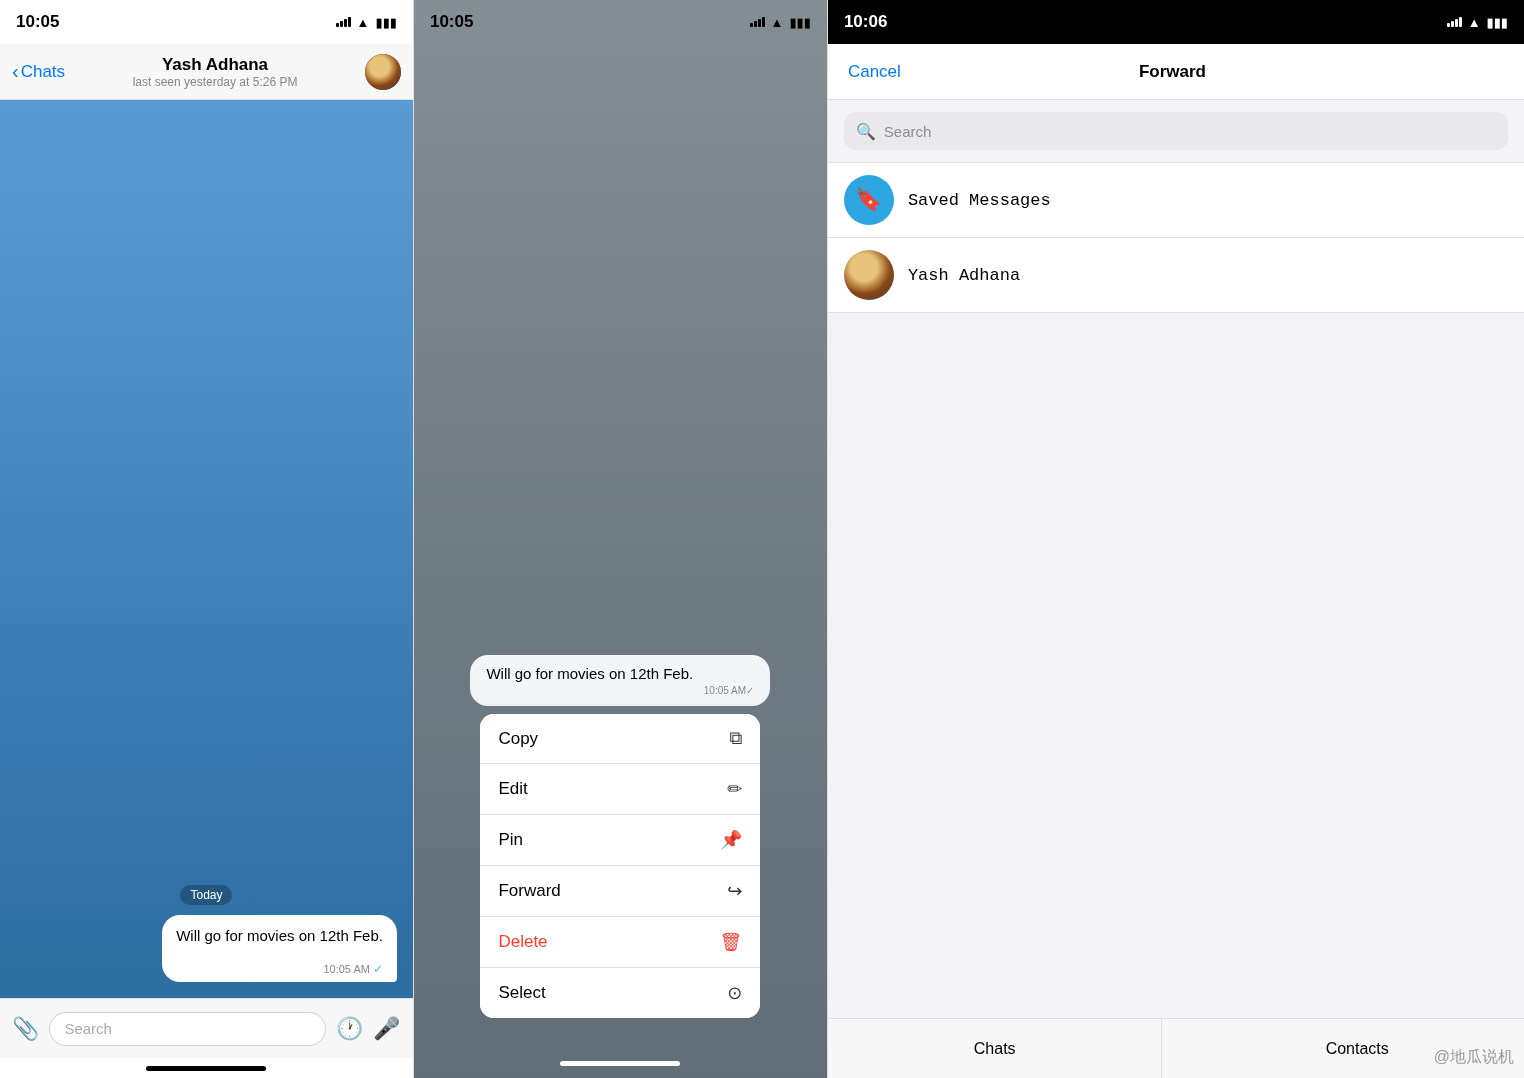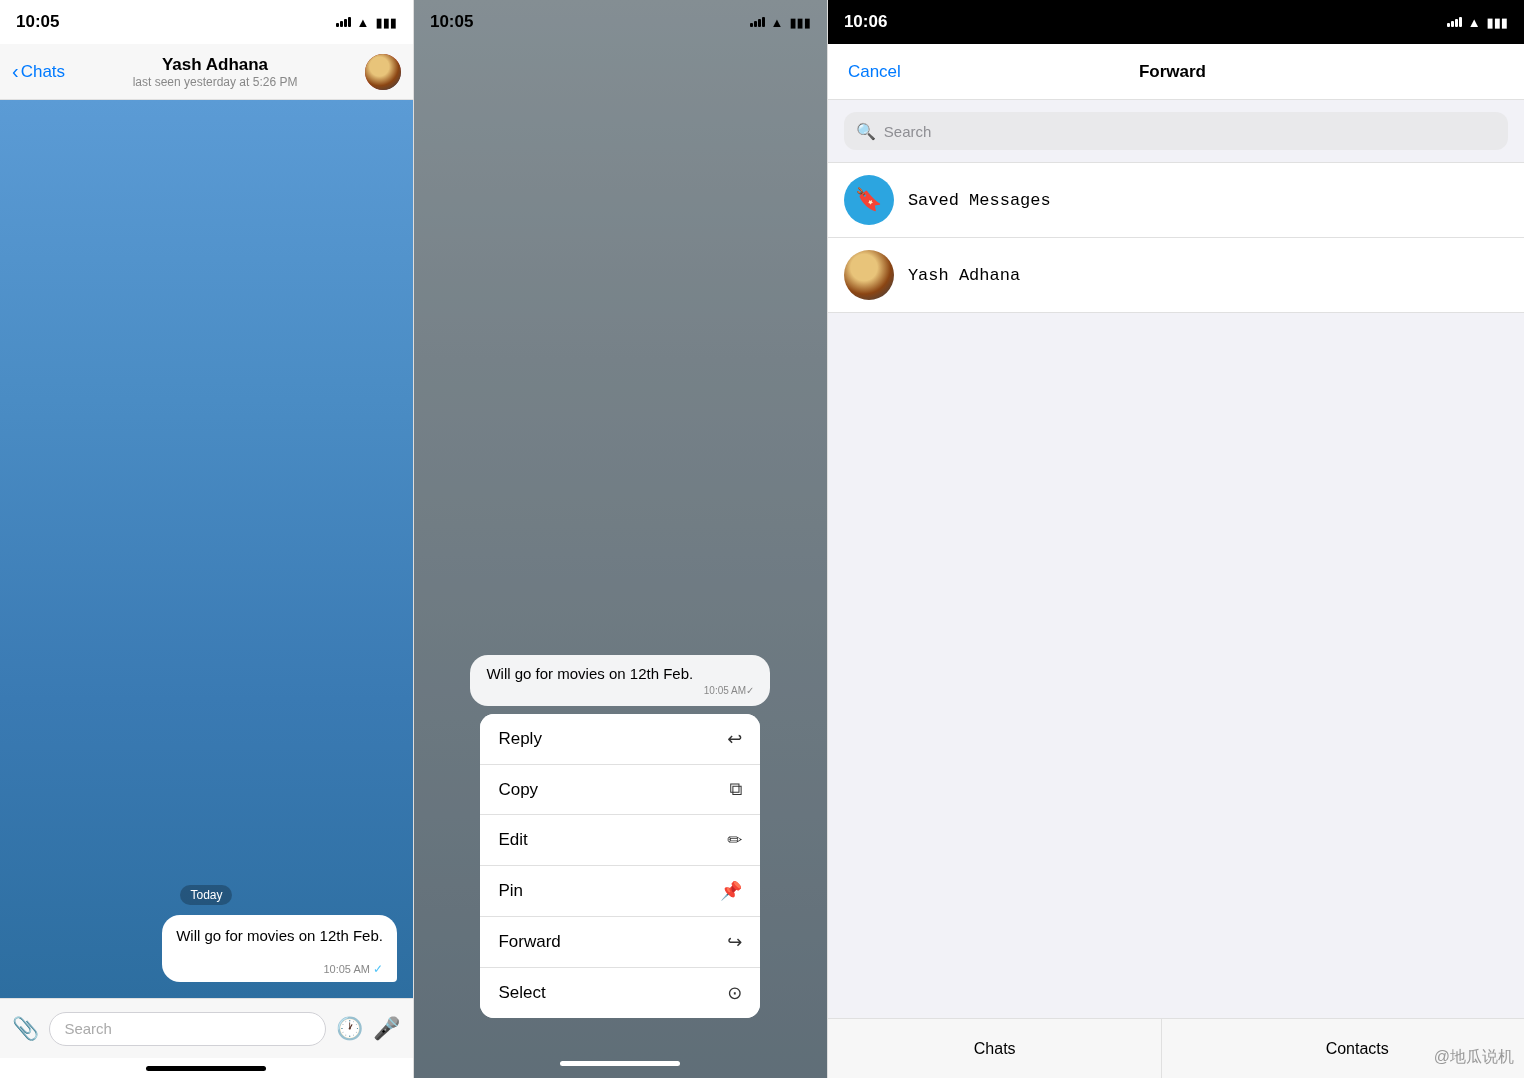--- a/index.html
+++ b/index.html
@@ -500,38 +500,38 @@
 
     <div class="message-preview-bubble">
       <span class="message-preview-text">Will go for movies on 12th Feb.</span>
       <div class="message-preview-meta">
         <span style="font-size:10px;color:#888;">10:05 AM✓</span>
       </div>
     </div>
 
     <div class="context-menu">
       <div class="context-menu-item">
-        <span class="context-menu-item-label">Reply</span>
-        <span class="context-menu-icon">↩</span>
-      </div>
-      <div class="context-menu-item">
         <span class="context-menu-item-label">Copy</span>
         <span class="context-menu-icon">⧉</span>
       </div>
       <div class="context-menu-item">
         <span class="context-menu-item-label">Edit</span>
         <span class="context-menu-icon">✏</span>
       </div>
       <div class="context-menu-item">
         <span class="context-menu-item-label">Pin</span>
         <span class="context-menu-icon">📌</span>
       </div>
       <div class="context-menu-item">
         <span class="context-menu-item-label">Forward</span>
         <span class="context-menu-icon">↪</span>
+      </div>
+      <div class="context-menu-item">
+        <span class="context-menu-item-label delete">Delete</span>
+        <span class="context-menu-icon delete">🗑</span>
       </div>
       <div class="context-menu-item">
         <span class="context-menu-item-label">Select</span>
         <span class="context-menu-icon">⊙</span>
       </div>
     </div>
   </div>
 
   <div class="panel-2-home">
     <div class="home-bar" style="background:#fff;"></div>

